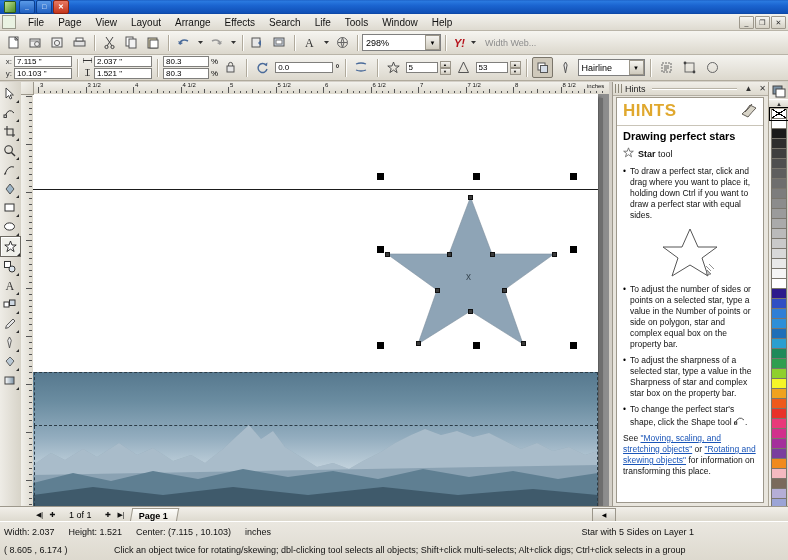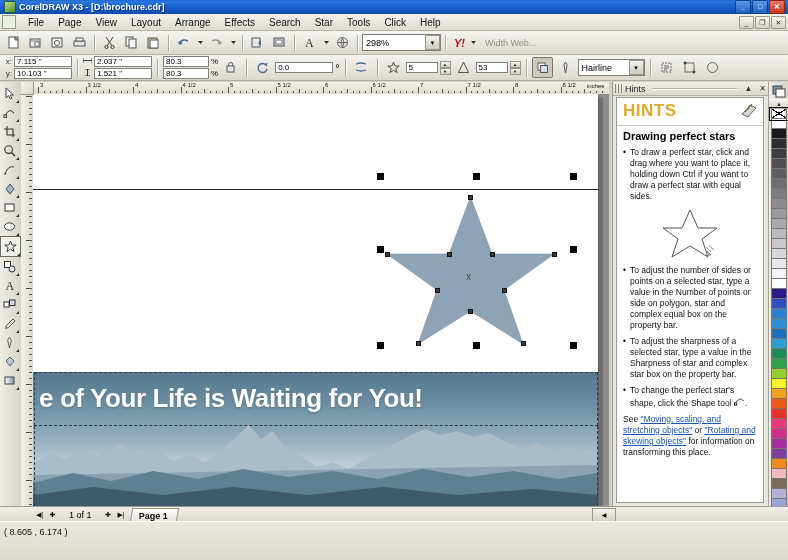--- a/index.html
+++ b/index.html
@@ -185,40 +185,39 @@
   .srow .sp{margin-right:14px;}
   .srow .right{margin-left:auto;}
 </style>
 </head>
 <body>
 
 <div id="app">
 
   <div class="titlebar">
     <div class="tb-icon"></div>
-    <div class="tb-text">CorelDRAW X3 - [D:\brochure.cdr]</div>
     <div class="tb-btns">
       <div class="tb-btn">_</div>
       <div class="tb-btn">□</div>
       <div class="tb-btn close">✕</div>
     </div>
   </div>
 
   <div class="menubar">
     <div class="menu-doc-icon"></div>
     <div class="mi">File</div>
     <div class="mi">Page</div>
     <div class="mi">View</div>
     <div class="mi">Layout</div>
     <div class="mi">Arrange</div>
     <div class="mi">Effects</div>
     <div class="mi">Search</div>
-    <div class="mi">Star</div>
+    <div class="mi">Life</div>
     <div class="mi">Tools</div>
-    <div class="mi">Click</div>
+    <div class="mi">Window</div>
     <div class="mi">Help</div>
     <div class="menu-right">
       <div class="tb-btn">_</div>
       <div class="tb-btn">❐</div>
       <div class="tb-btn">✕</div>
     </div>
   </div>
 
   <div class="toolbar">
     <div class="tbtn">
@@ -760,21 +759,20 @@
             <path d="M0 52 L18 40 L32 47 L50 36 L64 44 L86 30 L104 42 L120 35 L140 48 L158 42 L172 50
                      L190 36 L205 22 L216 12 L228 26 L240 18 L252 34 L268 44 L284 54 L300 50 L316 56
                      L330 48 L346 40 L362 30 L378 22 L392 16 L408 22 L424 18 L440 24 L456 20 L472 28
                      L488 36 L504 30 L520 38 L536 34 L552 42 L565 38 L565 52 L0 62 Z" fill="#c3d2dc" opacity="0.55"></path>
             <path d="M0 70 L40 60 L78 68 L120 58 L165 66 L210 56 L255 64 L300 58 L345 66 L390 56
                      L436 64 L480 58 L525 66 L565 60 L565 96 L0 96 Z" fill="#5f7f92"></path>
             <path d="M0 82 L60 74 L130 82 L200 74 L275 82 L350 74 L425 82 L500 76 L565 82 L565 96 L0 96 Z" fill="#3f5a6b"></path>
           </svg>
         </div>
 
-        <div class="headline">e of Your Life is Waiting for You!</div>
         <div class="bandsel"></div>
         <div class="bandsel2"></div>
 
         <div class="starwrap">
           <svg width="185" height="150" viewBox="0 0 185 150">
             <polygon points="92.5,3 114,60 176,60 126,96 145,150 92.5,117 40,150 59,96 9,60 71,60" fill="#8ea4b6" stroke="#7d8f9e" stroke-width="0.6"></polygon>
           </svg>
           <div class="centerx" style="left:88px;top:78px">x</div>
           <div class="nodedot" style="left:90px;top:1px"></div>
           <div class="nodedot" style="left:174px;top:58px"></div>
@@ -815,20 +813,28 @@
             <svg width="17" height="15">
                 <path d="M1 11 q5 -4 8 -9 l6 3 q-4 4 -8 9 z" fill="#d8d4c8" stroke="#55504a" stroke-width="0.9"></path>
                 <path d="M4 9 q4 -4 7 -8" stroke="#55504a" fill="none"></path>
               </svg>
           </span>
         </div>
 
         <div class="hints-inner">
           <div class="h-sub">Drawing perfect stars</div>
 
+          <div class="h-tool">
+            <span>
+              <svg width="11" height="11" viewBox="0 0 13 13">
+                  <path d="M6.5 1 L8 5 L12.2 5 L8.8 7.6 L10.1 11.6 L6.5 9.1 L2.9 11.6 L4.2 7.6 L0.8 5 L5 5 Z" fill="none" stroke="#666" stroke-width="1"></path>
+                </svg>
+            </span>
+            <span><b>Star</b><span> tool</span></span>
+          </div>
 
           <div class="bullet">
             <span class="bdot">•</span>
             <span class="btxt">To draw a perfect star, click and drag where you want to place it, holding down Ctrl if you want to draw a perfect star with equal sides.</span>
           </div>
 
           <div class="starimg">
             <svg width="62" height="54" viewBox="0 0 62 54">
               <polygon points="31,3 39,21 58,21 43,32 49,50 31,39 13,50 19,32 4,21 23,21" fill="none" stroke="#555" stroke-width="1"></polygon>
               <path d="M47 40 l5 5 M50 38 l5 5" stroke="#777" stroke-width="0.8"></path>
@@ -929,16 +935,24 @@
     <div class="nav-btn">✚</div>
     <div class="nav-btn">▶|</div>
     <div class="pagetab">
         <span>Page 1</span>
       </div>
     <div class="hscroll">◀</div>
   </div>
 
   <div class="statusbar">
     <div class="srow">
+      <span class="sp">Width: 2.037</span>
+      <span class="sp">Height: 1.521</span>
+      <span class="sp">Center: (7.115 , 10.103)</span>
+      <span class="sp">inches</span>
+      <span class="right" style="margin-right:90px">Star with 5 Sides on Layer 1</span>
+    </div>
+    <div class="srow">
       <span style="width:110px">( 8.605 , 6.174 )</span>
+      <span>Click an object twice for rotating/skewing; dbl-clicking tool selects all objects; Shift+click multi-selects; Alt+click digs; Ctrl+click selects in a group</span>
     </div>
   </div>
 </div>
 
 </body></html>

